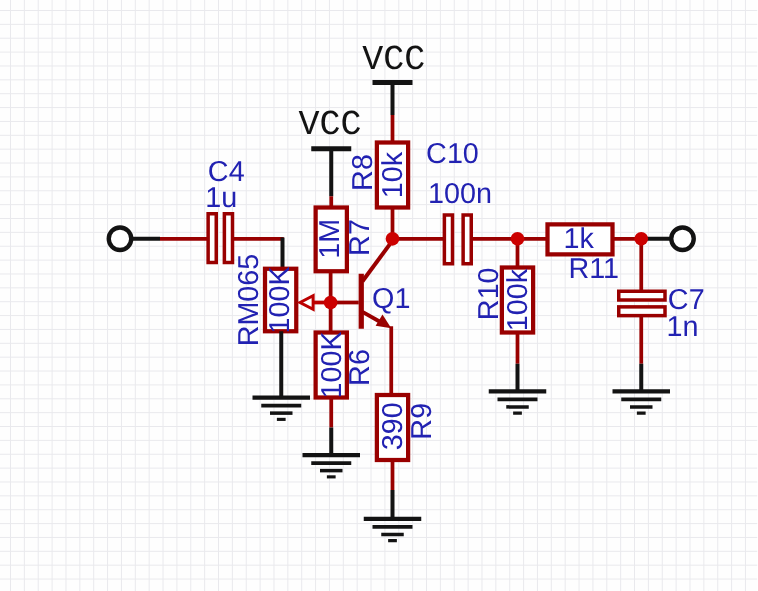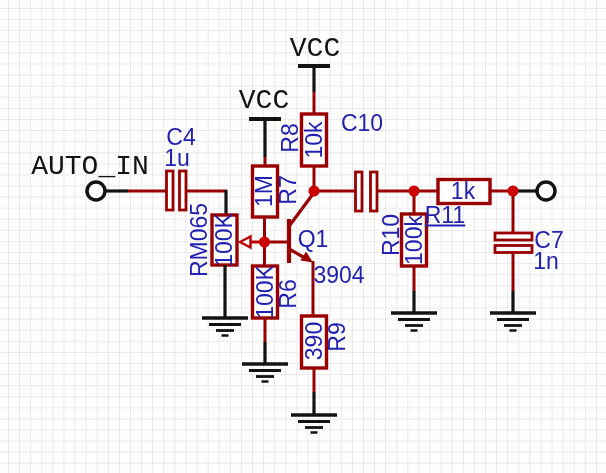--- a/index.html
+++ b/index.html
@@ -161,49 +161,48 @@
       <line x1="305" y1="427.5" x2="323" y2="427.5" stroke-width="2.8"></line>
       <line x1="310.5" y1="432.5" x2="317.5" y2="432.5" stroke-width="2.5"></line>
     </g>
 
     <circle cx="264.5" cy="242" r="5.5" fill="#cc0000"></circle>
     <circle cx="314" cy="191" r="5.5" fill="#cc0000"></circle>
     <circle cx="414" cy="191" r="5.5" fill="#cc0000"></circle>
     <circle cx="513" cy="191" r="5.5" fill="#cc0000"></circle>
   </svg>
 
-  <div class="net" style="left:90px;top:167px;">AUTO_IN</div>
   <div class="net" style="left:264px;top:101px;">VCC</div>
   <div class="net" style="left:315px;top:49px;">VCC</div>
 
   <div class="lbl" style="left:181px;top:137px;">C4</div>
   <div class="lbl" style="left:177px;top:158px;">1u</div>
 
   <div class="lbl rot" style="left:199px;top:240px;">RM065</div>
   <div class="lbl rot" style="left:224px;top:240px;">100K</div>
 
   <div class="lbl rot" style="left:288px;top:190px;">R7</div>
   <div class="lbl rot" style="left:264px;top:191px;">1M</div>
 
   <div class="lbl rot" style="left:290px;top:138px;">R8</div>
   <div class="lbl rot" style="left:314px;top:140px;">10k</div>
 
   <div class="lbl rot" style="left:288px;top:294px;">R6</div>
   <div class="lbl rot" style="left:265px;top:292px;">100K</div>
 
   <div class="lbl" style="left:313px;top:239px;">Q1</div>
-  <div class="lbl" style="left:339px;top:275px;">3904</div>
 
   <div class="lbl rot" style="left:337px;top:337px;">R9</div>
   <div class="lbl rot" style="left:314px;top:341px;">390</div>
 
   <div class="lbl" style="left:362px;top:123px;">C10</div>
+  <div class="lbl" style="left:368px;top:155px;">100n</div>
 
   <div class="lbl rot" style="left:391px;top:235px;">R10</div>
   <div class="lbl rot" style="left:414px;top:240px;">100k</div>
 
-  <div class="lbl" style="left:445px;top:215px;text-decoration:underline;">R11</div>
+  <div class="lbl" style="left:475px;top:215px;">R11</div>
   <div class="lbl" style="left:463px;top:191px;">1k</div>
 
   <div class="lbl" style="left:549px;top:240px;">C7</div>
   <div class="lbl" style="left:546px;top:261px;">1n</div>
 
 </div>
 
 </body></html>

